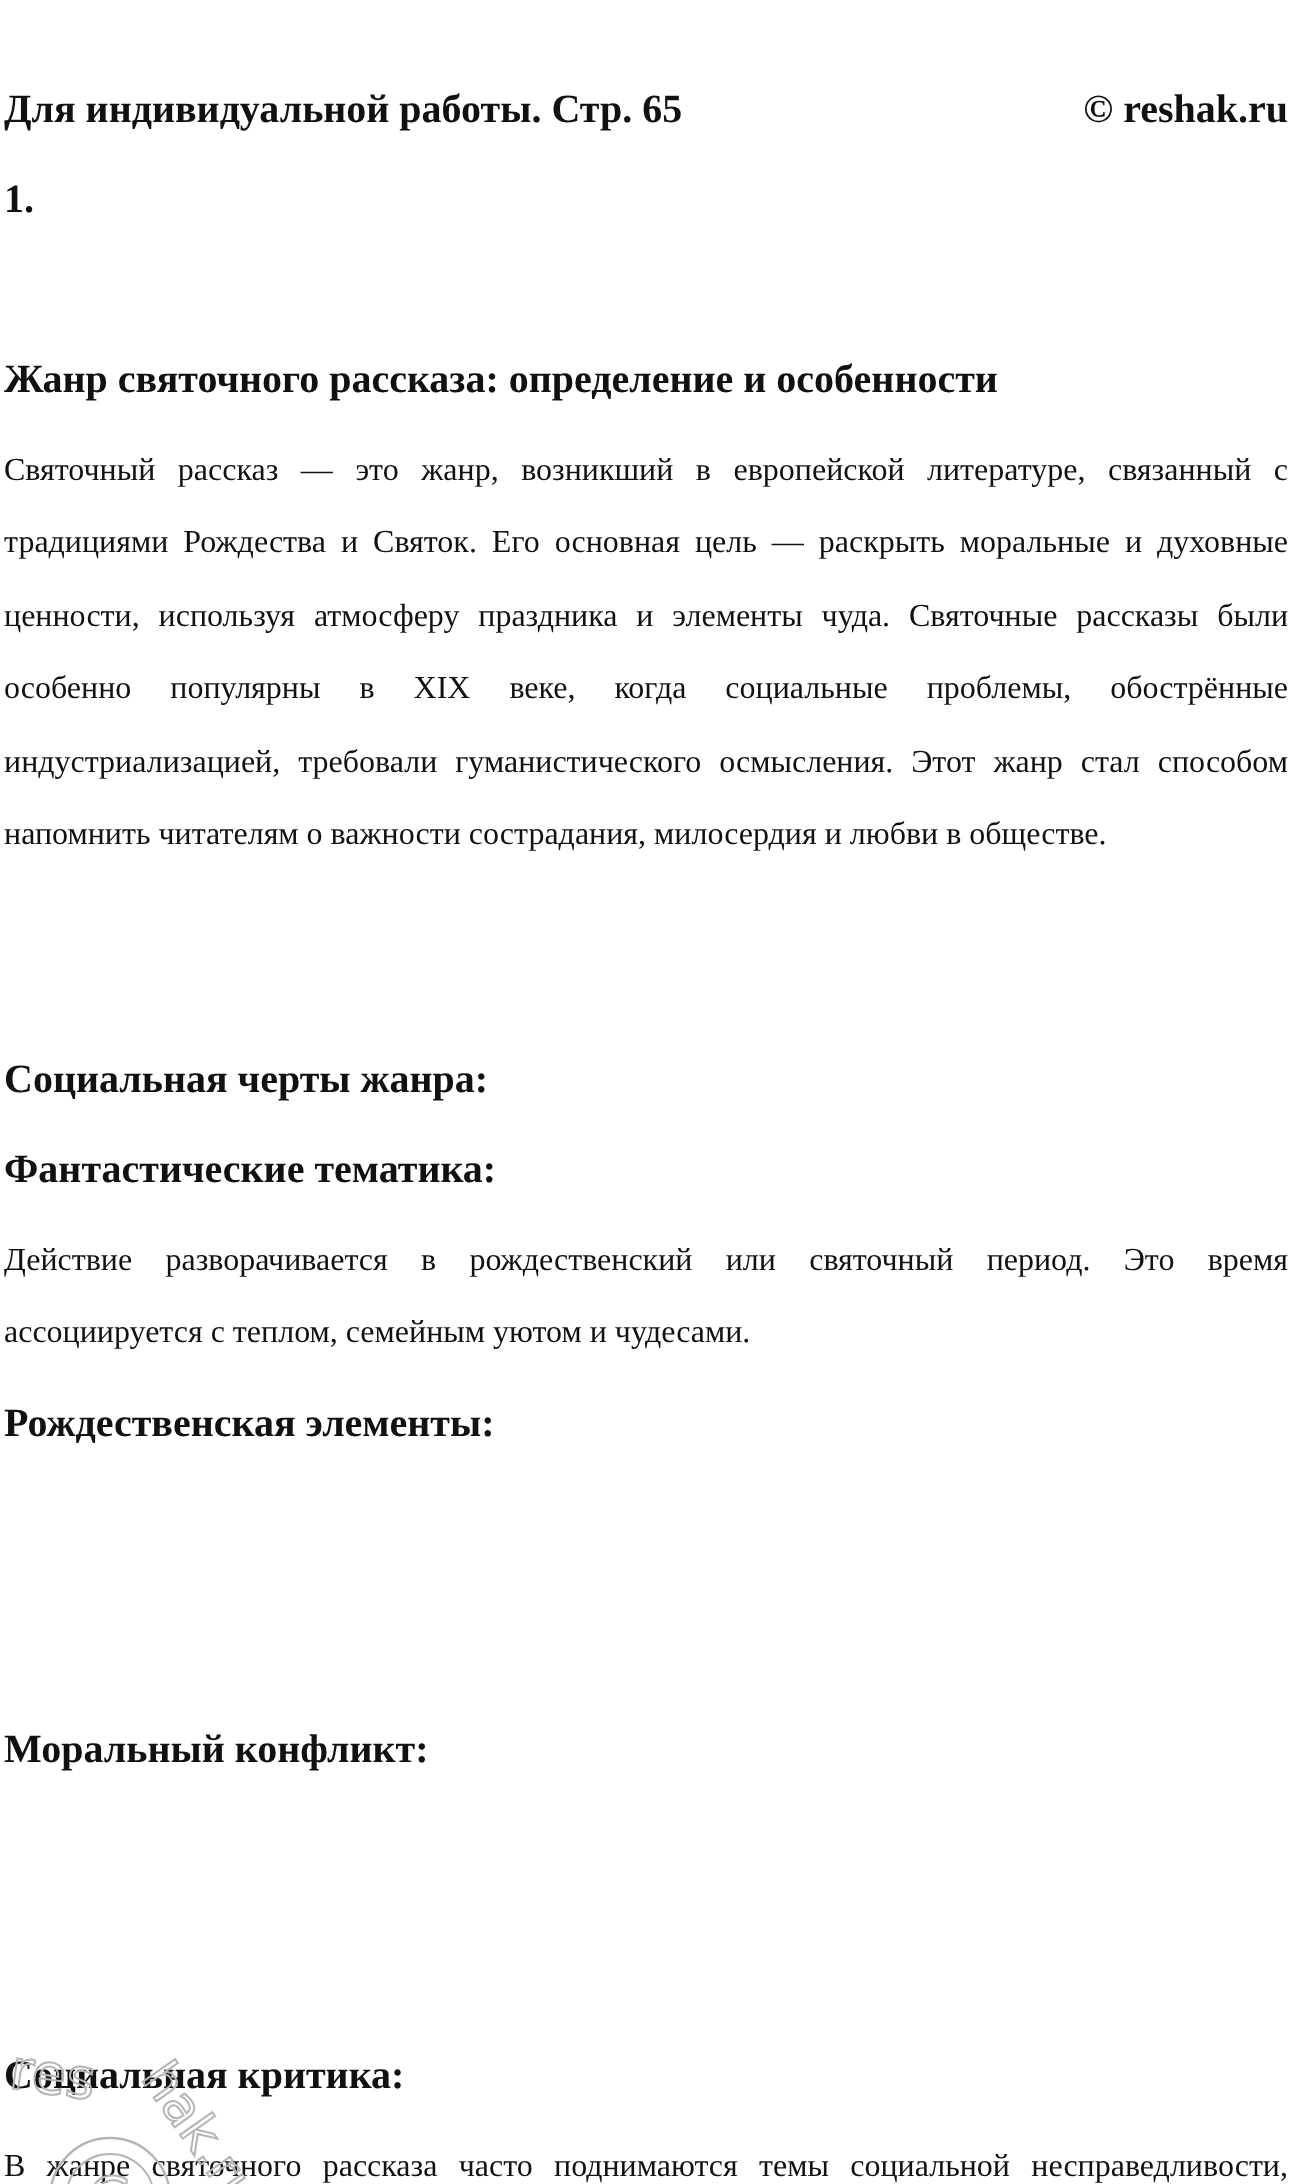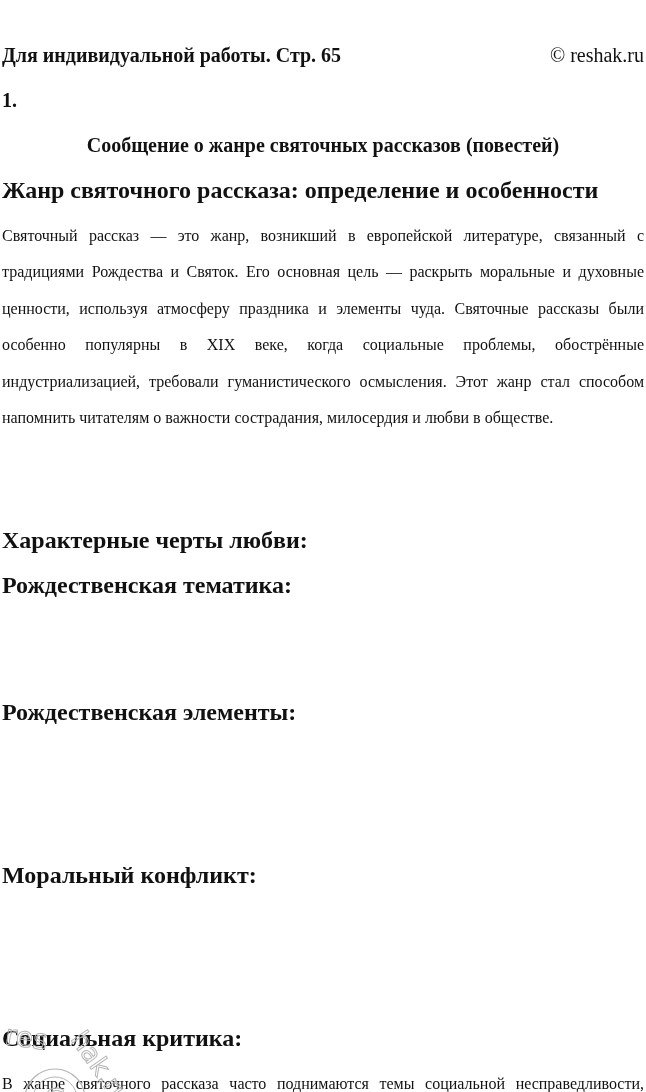--- a/index.html
+++ b/index.html
@@ -29,21 +29,21 @@
       top: 0px;
       width: 642px;
       height: 24px;
       display: flex;
       justify-content: space-between;
       align-items: flex-start;
       font-size: 20px;
       line-height: 22px;
     }
     .header-title { font-weight: bold; }
-    .header-site { font-weight: normal; }
+    .header-site { font-weight: bold; }
     .task-number {
       position: absolute;
       left: 2px;
       top: 44px;
       font-size: 20px;
       font-weight: bold;
       line-height: 24px;
     }
     .doc-title {
       position: absolute;
@@ -51,21 +51,21 @@
       top: 89px;
       width: 646px;
       text-align: center;
       font-size: 20px;
       font-weight: bold;
       line-height: 24px;
     }
     .h {
       position: absolute;
       left: 2px;
-      font-size: 24px;
+      font-size: 20px;
       font-weight: bold;
       line-height: 24px;
       white-space: nowrap;
     }
     .para {
       position: absolute;
       left: 2px;
       width: 642px;
       font-size: 16px;
       line-height: 36.4px;
@@ -86,28 +86,28 @@
 
 <div class="page">
 
   <div class="header">
     <span class="header-title">Для индивидуальной работы. Стр. 65</span>
     <span class="header-site">© reshak.ru</span>
   </div>
 
   <div class="task-number">1.</div>
 
-  <div class="doc-title">Сообщение о жанре святочных рассказов (повестей)</div>
 
   <div class="h" style="top:134px;">Жанр святочного рассказа: определение и особенности</div>
   <div class="para" style="top:174px;">Святочный рассказ — это жанр, возникший в европейской литературе, связанный с традициями Рождества и Святок. Его основная цель — раскрыть моральные и духовные ценности, используя атмосферу праздника и элементы чуда. Святочные рассказы были особенно популярны в XIX веке, когда социальные проблемы, обострённые индустриализацией, требовали гуманистического осмысления. Этот жанр стал способом напомнить читателям о важности сострадания, милосердия и любви в обществе.</div>
 
-  <div class="h" style="top:484px;">Характерные черты любви:</div>
+  <div class="h" style="top:484px;">Социальная черты жанра:</div>
 
-  <div class="h" style="top:529px;">Рождественская тематика:</div>
+  <div class="h" style="top:529px;">Фантастические тематика:</div>
+  <div class="para" style="top:569px;">Действие разворачивается в рождественский или святочный период. Это время ассоциируется с теплом, семейным уютом и чудесами.</div>
 
   <div class="h" style="top:656px;">Рождественская элементы:</div>
 
   <div class="h" style="top:819px;">Моральный конфликт:</div>
 
   <div class="h" style="top:982px;">Социальная критика:</div>
   <div class="para" style="top:1022px;">В жанре святочного рассказа часто поднимаются темы социальной несправедливости, бедности и неравенства.</div>
 
   <svg class="watermark" viewBox="0 0 200 132" xmlns="http://www.w3.org/2000/svg">
     <circle cx="55" cy="95" r="30" fill="none" stroke="#b5b5b5" stroke-width="1.2"></circle>

